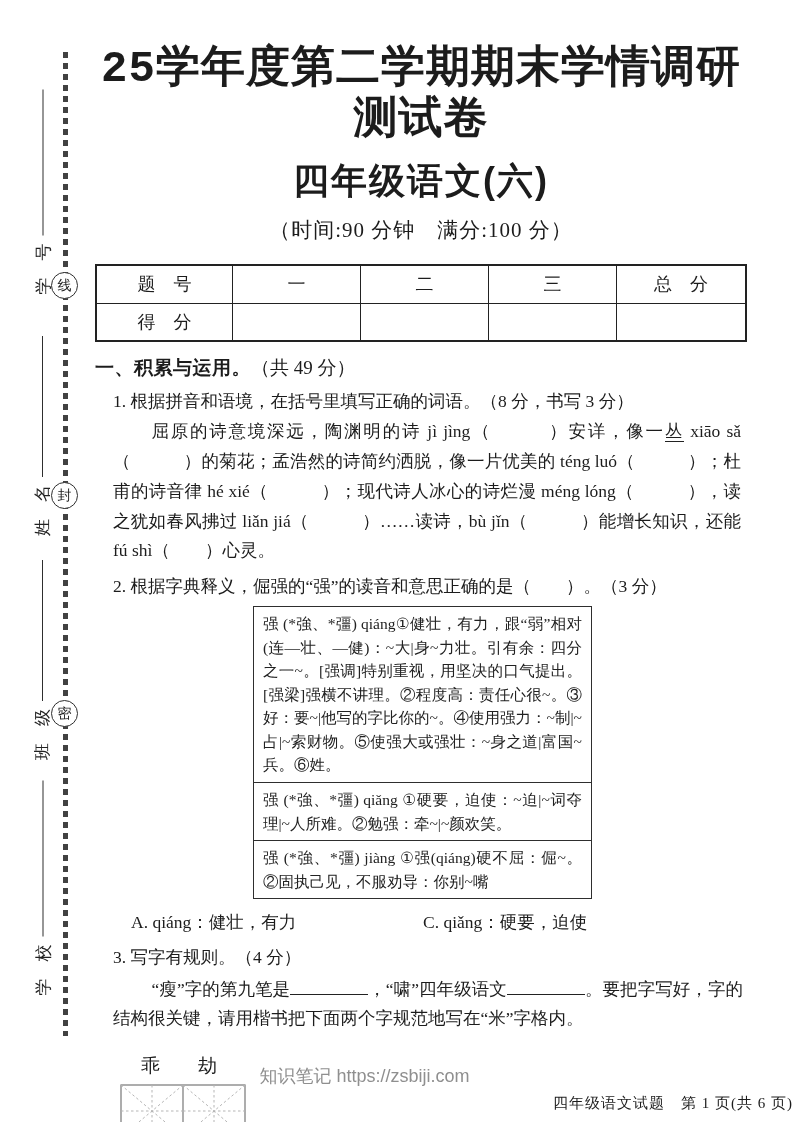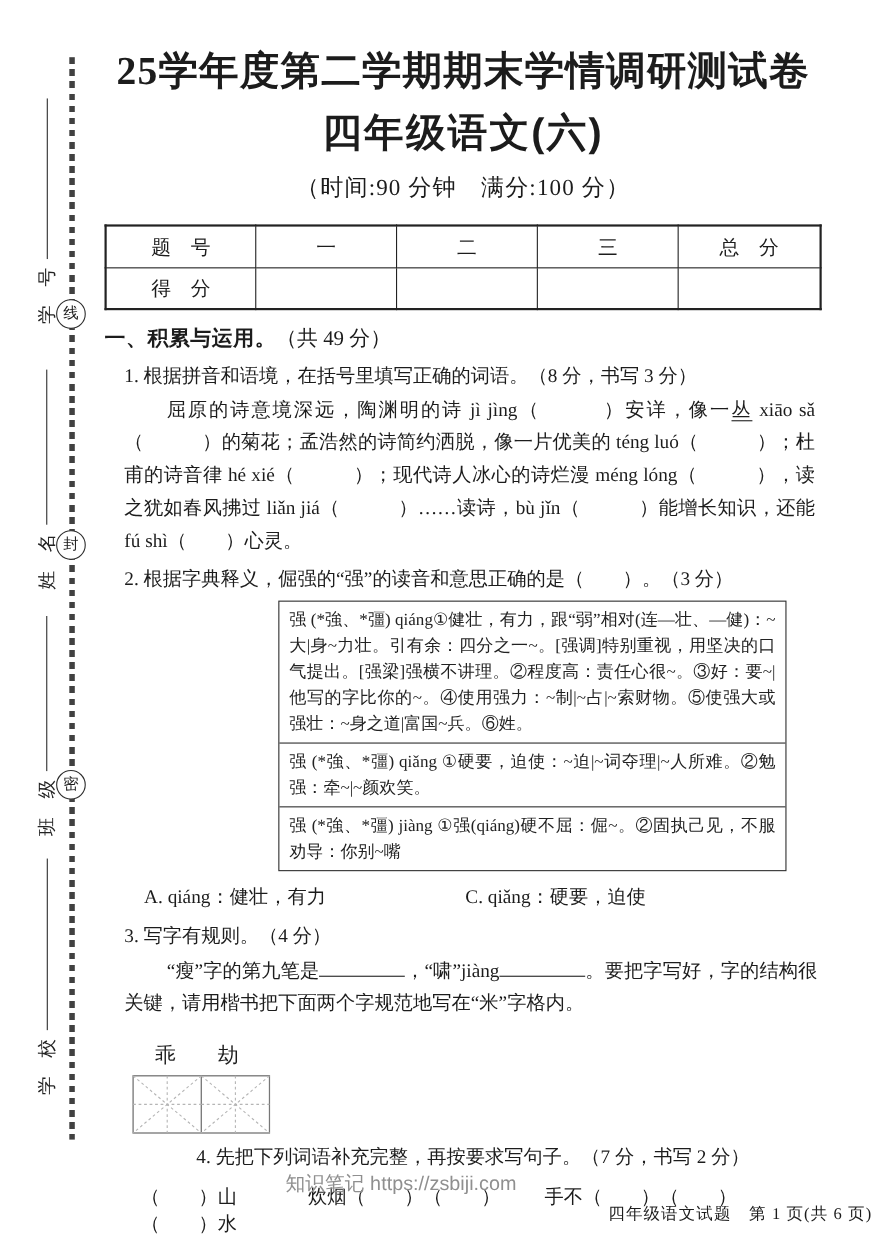--- a/index.html
+++ b/index.html
@@ -23,22 +23,22 @@
   .v-field {
     position:absolute; height:24px; display:flex; align-items:center;
     transform:rotate(-90deg); font-size:17px; white-space:nowrap; color:#222;
   }
   .v-field .v-line { flex:1; height:0; border-bottom:1.5px solid #2e2e2e; margin-left:8px; }
 
   
   .main { position:absolute; left:95px; top:0; width:652px; }
 
   .title {
-    margin-top:44px; text-align:center; font-family:Liberation Serif, serif;
-    font-weight:700; font-size:36px; letter-spacing:1px; line-height:1.15;
+    margin-top:44px; text-align:center; font-family:Liberation Mono, monospace;
+    font-weight:700; font-size:44px; letter-spacing:1px; line-height:1.15;
   }
   .subtitle {
     margin-top:12px; text-align:center; font-family:"Liberation Sans", sans-serif;
     font-weight:700; font-size:36px; letter-spacing:2px;
   }
   .meta-line { margin-top:10px; text-align:center; font-size:21px; letter-spacing:1px; }
 
   table.score { width:100%; margin-top:20px; border-collapse:collapse; border:2px solid #222; }
   table.score td { border:1px solid #222; height:38px; text-align:center; font-size:18px; }
   table.score td.c0 { width:21%; }
@@ -47,21 +47,21 @@
   .sec-heading { margin:13px 0 0 0; font-size:19px; }
   .sec-heading b { font-family:"Liberation Sans", sans-serif; font-weight:700; letter-spacing:0.5px; }
 
   .stem { margin:7px 0 0 18px; font-size:17.5px; line-height:1.55; }
   .para {
     margin:2px 0 0 18px; width:628px; font-size:17.5px; line-height:1.7;
     text-align:justify; text-indent:2.2em;
   }
   .u-char { border-bottom:1.5px solid #222; }
 
-  .dict { margin:6px 0 0 158px; width:462px; border:1px solid #2e2e2e; }
+  .dict { margin:6px 0 0 158px; width:339px; border:1px solid #2e2e2e; }
   .dict-entry {
     padding:5px 9px; font-size:15.5px; line-height:1.52; text-align:justify; color:#222;
   }
   .dict-entry + .dict-entry { border-top:1px solid #2e2e2e; }
 
   .options {
     margin:11px 0 0 36px; display:grid; grid-template-columns:292px auto;
     row-gap:12px; font-size:17.5px;
   }
 
@@ -156,21 +156,21 @@
       <div class="dict-entry">强 (*強、*彊) qiǎng ①硬要，迫使：~迫|~词夺理|~人所难。②勉强：牵~|~颜欢笑。</div>
       <div class="dict-entry">强 (*強、*彊) jiàng ①强(qiáng)硬不屈：倔~。②固执己见，不服劝导：你别~嘴</div>
     </div>
     <div class="options">
       <span>A. qiáng：健壮，有力</span>
       <span>C. qiǎng：硬要，迫使</span>
     </div>
 
     <div class="stem" style="margin-top:10px;">3. 写字有规则。（4 分）</div>
     <div class="q3para">
-      <span>“瘦”字的第九笔是</span><span class="blank"></span><span>，“啸”jiàng</span><span class="blank"></span><span>。要把字写好，字的结构很关键，请用楷书把下面两个字规范地写在“米”字格内。</span>
+      <span>“瘦”字的第九笔是</span><span class="blank"></span><span>，“啸”四年级语文</span><span class="blank"></span><span>。要把字写好，字的结构很关键，请用楷书把下面两个字规范地写在“米”字格内。</span>
     </div>
     <div class="practice-chars">乖　　劫</div>
 
     <svg class="mi-grid" width="126" height="54" viewBox="0 0 126 54">
       <rect x="1" y="1" width="124" height="52" fill="none" stroke="#777" stroke-width="1.2"></rect>
       <line x1="63" y1="1" x2="63" y2="53" stroke="#777" stroke-width="1.2"></line>
       <g stroke="#b5b5b5" stroke-width="1" stroke-dasharray="2.5,2.5">
         <line x1="1" y1="27" x2="63" y2="27"></line>
           <line x1="32" y1="1" x2="32" y2="53"></line>
         <line x1="1" y1="1" x2="63" y2="53"></line>

